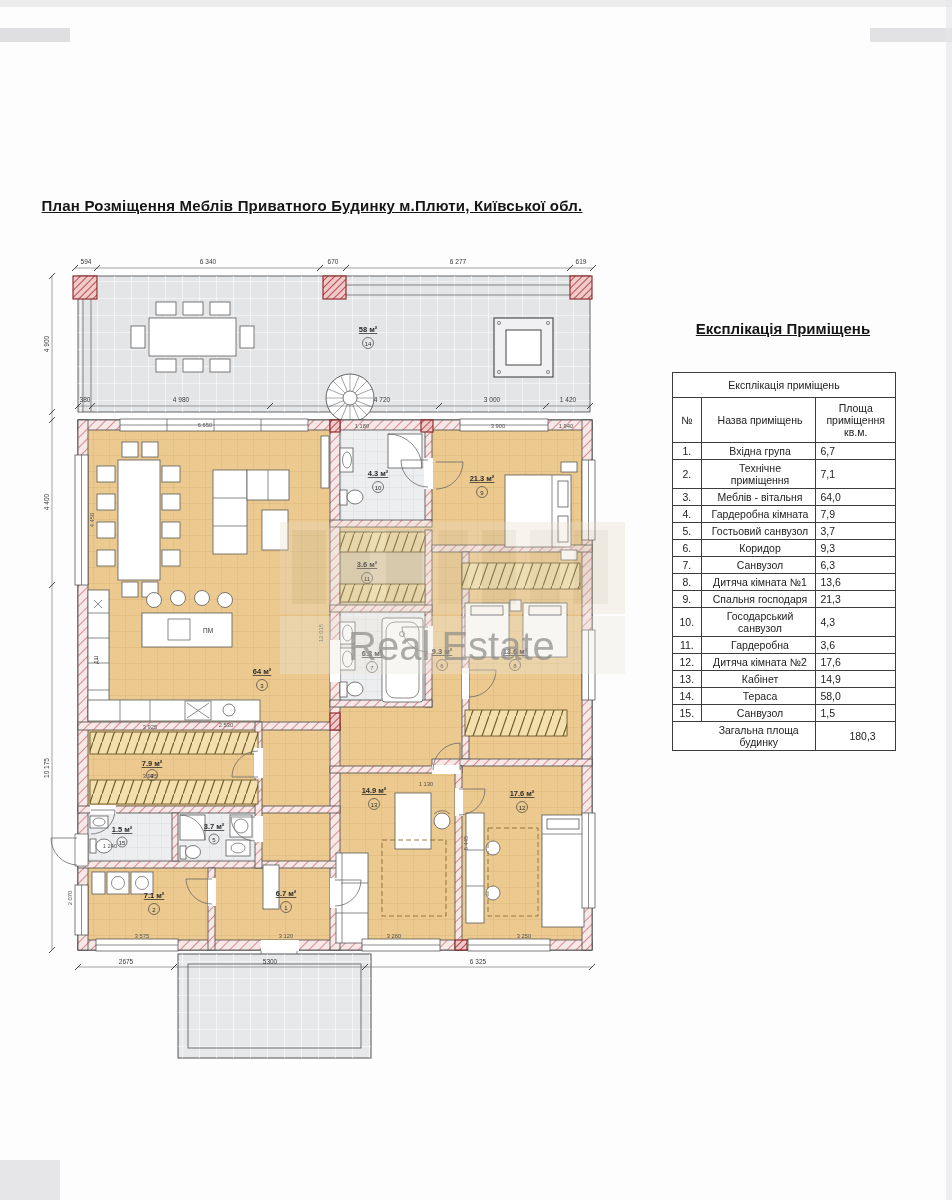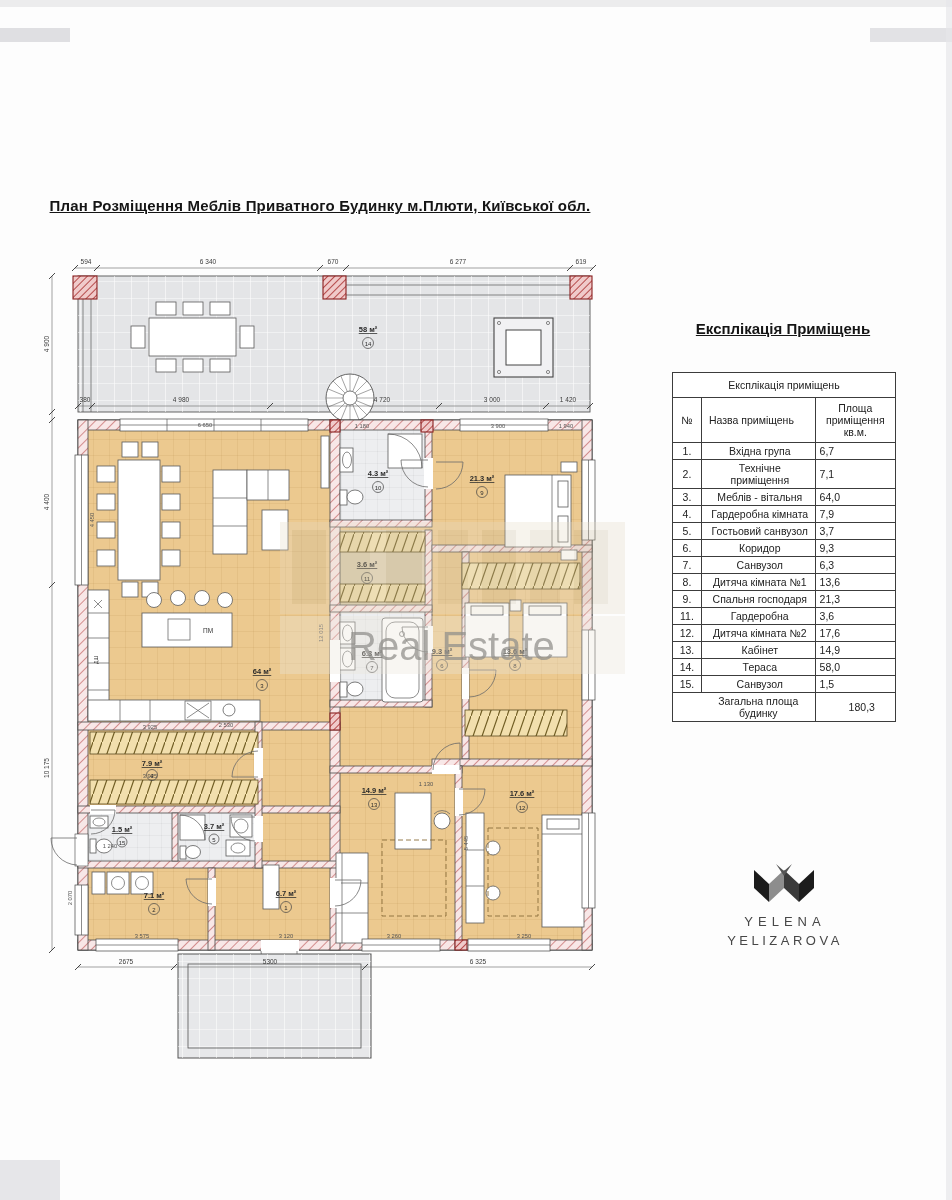--- a/index.html
+++ b/index.html
@@ -1,21 +1,21 @@
 <!DOCTYPE html>
 <html><head>
 <meta charset="utf-8">
 <style>
   html,body{margin:0;padding:0;background:#fff;}
   #page{position:relative;width:952px;height:1200px;background:#fdfdfd;overflow:hidden;
         font-family:"Liberation Sans",sans-serif;color:#1b1b1b;}
   
   .smudge{position:absolute;background:#e7e7e9;}
   
-  #title{position:absolute;left:40px;top:197px;width:560px;text-align:center;
+  #title{position:absolute;left:32px;top:197px;width:560px;text-align:center;
          font-size:15px;font-weight:bold;text-decoration:underline;color:#151515;letter-spacing:.2px;}
   
   #plan{position:absolute;left:30px;top:248px;}
   
   #expl-heading{position:absolute;left:668px;top:320px;width:230px;text-align:center;
         font-size:15px;font-weight:bold;text-decoration:underline;color:#151515;}
   #expl{position:absolute;left:672px;top:372px;width:224px;border-collapse:collapse;
         font-size:10.5px;color:#222;}
   #expl td{border:1px solid #3c3c3c;padding:2px 4px;background:#fff;}
   #expl .t-row td{height:20px;text-align:center;font-size:10.5px;}
@@ -551,21 +551,21 @@
 </svg>
 
 <div id="expl-heading">Експлікація Приміщень</div>
 <table id="expl">
   <tbody>
     <tr class="t-row">
       <td colspan="3">Експлікація приміщень</td>
     </tr>
     <tr class="h-row">
       <td class="c-no">№</td>
-      <td class="c-name" style="text-align:left">Назва приміщень</td>
+      <td class="c-name" style="text-align:center">Назва приміщень</td>
       <td class="c-area">Площа приміщення кв.м.</td>
     </tr>
   </tbody>
   <tbody>
         <tr>
           <td class="c-no">1.</td>
           <td class="c-name">Вхідна група</td>
           <td class="c-area">6,7</td>
         </tr>
         <tr>
@@ -600,20 +600,25 @@
         </tr>
         <tr>
           <td class="c-no">8.</td>
           <td class="c-name">Дитяча кімната №1</td>
           <td class="c-area">13,6</td>
         </tr>
         <tr>
           <td class="c-no">9.</td>
           <td class="c-name">Спальня господаря</td>
           <td class="c-area">21,3</td>
+        </tr>
+        <tr>
+          <td class="c-no">10.</td>
+          <td class="c-name">Госодарський санвузол</td>
+          <td class="c-area">4,3</td>
         </tr>
         <tr>
           <td class="c-no">11.</td>
           <td class="c-name">Гардеробна</td>
           <td class="c-area">3,6</td>
         </tr>
         <tr>
           <td class="c-no">12.</td>
           <td class="c-name">Дитяча кімната №2</td>
           <td class="c-area">17,6</td>
@@ -635,25 +640,14 @@
         </tr>
       </tbody>
   <tbody>
     <tr class="tot">
       <td colspan="2" style="text-align:center">Загальна площа будинку</td>
       <td class="c-area">180,3</td>
     </tr>
   </tbody>
 </table>
 
-<div id="logo">
-  <svg width="66" height="42" viewBox="0 0 66 42">
-    <polygon points="2,8 17,22 17,40 2,26" fill="#1c1c1c"></polygon>
-    <polygon points="17,22 32,8 32,26 17,40" fill="#8d8d8d"></polygon>
-    <polygon points="32,8 47,22 47,40 32,26" fill="#3a3a3a"></polygon>
-    <polygon points="47,22 62,8 62,26 47,40" fill="#1c1c1c"></polygon>
-    <polygon points="24,2 32,9 40,2 32,14" fill="#555"></polygon>
-  </svg>
-  <div class="l1">YELENA</div>
-  <div class="l2">YELIZAROVA</div>
+
 </div>
 
-</div>
-
 </body></html>

